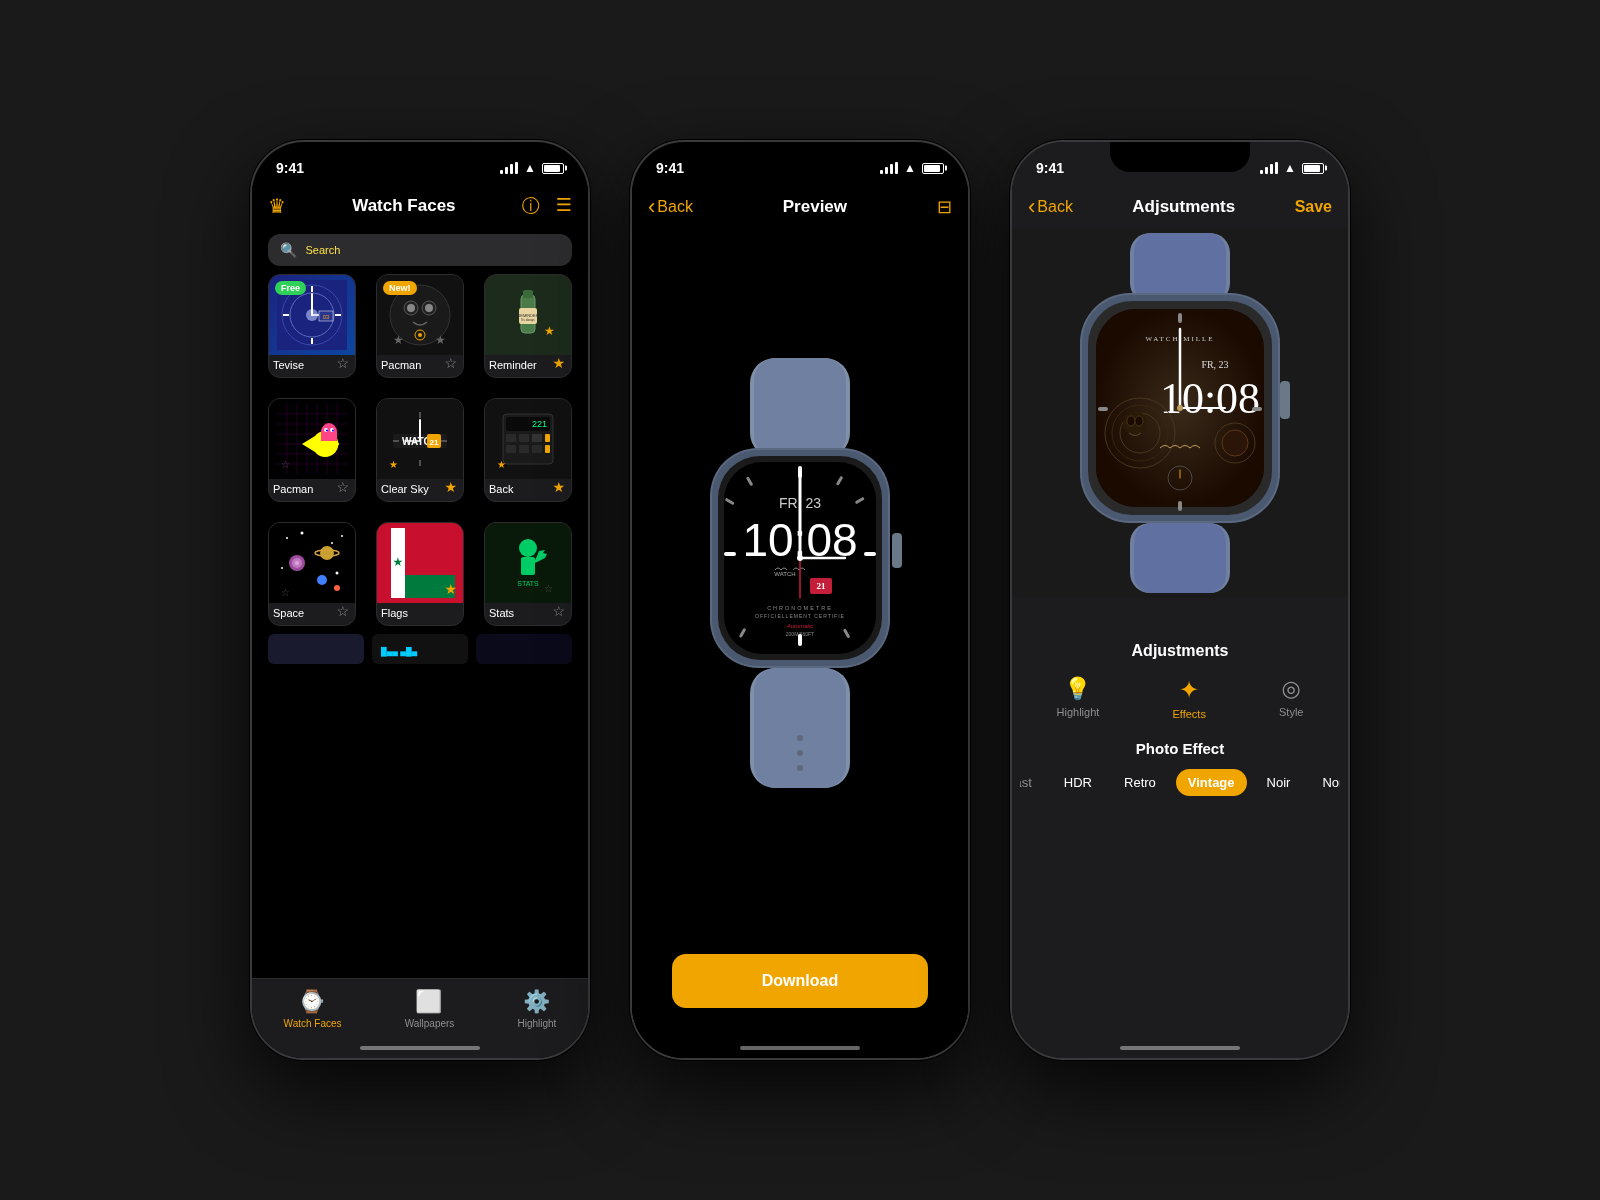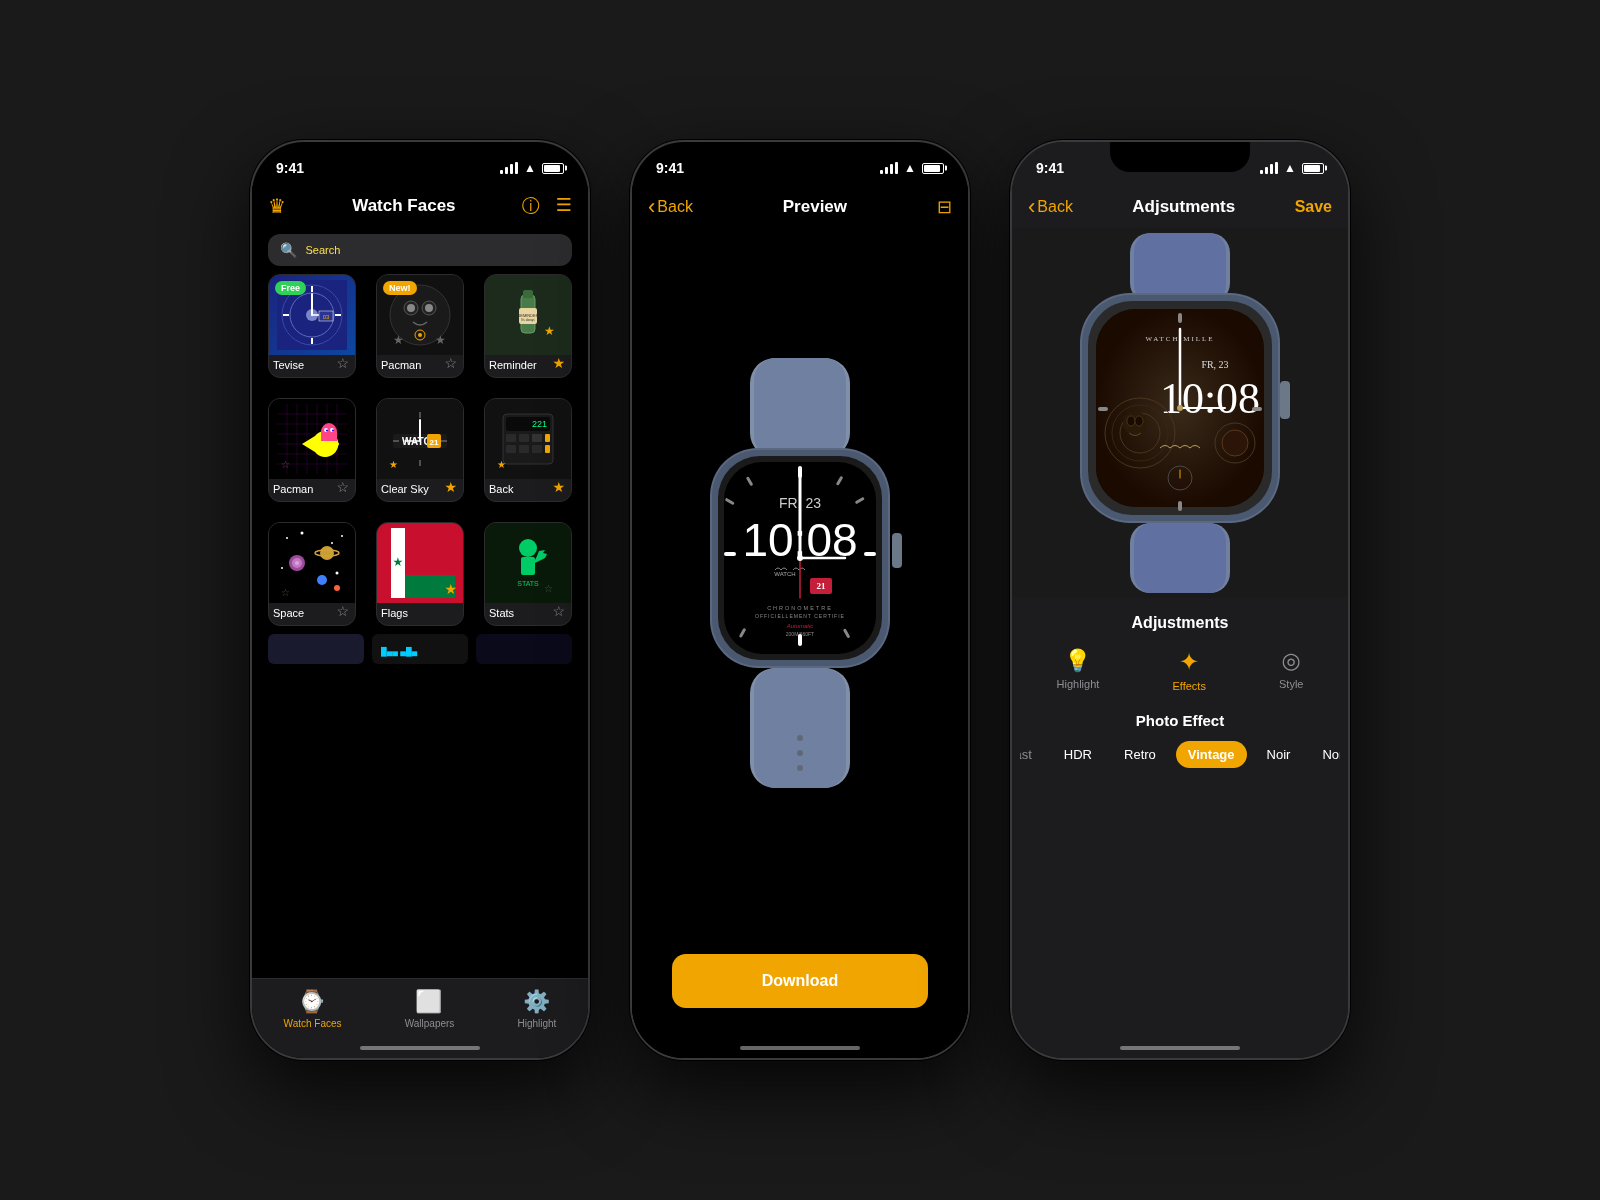--- a/index.html
+++ b/index.html
@@ -317,20 +317,21 @@
       font-size: 16px;
       font-weight: 600;
       cursor: pointer;
     }
     .adj-title {
       font-size: 16px;
       font-weight: 600;
       color: #fff;
       text-align: center;
       margin-bottom: 16px;
+      margin-top: 28px;
     }
     .adj-tabs {
       display: flex;
       justify-content: space-around;
       margin-bottom: 20px;
     }
     .adj-tab {
       display: flex;
       flex-direction: column;
       align-items: center;

